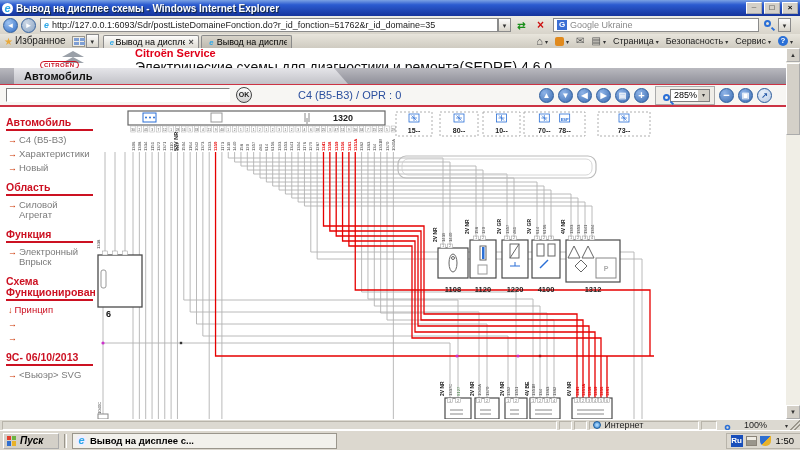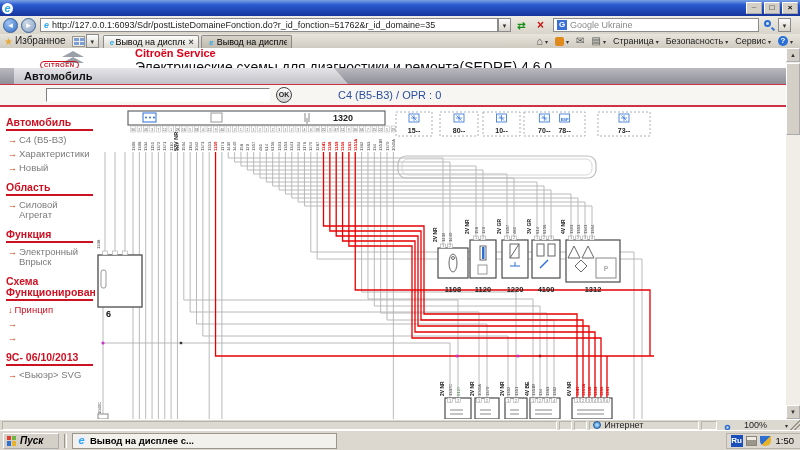--- a/index.html
+++ b/index.html
@@ -96,21 +96,21 @@
   
   .vehbar{position:absolute;left:0;top:68px;width:786px;height:16px;
     background:linear-gradient(180deg,#b9b9bf,#8f8f99);}
   .vehtab{position:absolute;left:14px;top:0;width:334px;height:16px;
     background:linear-gradient(180deg,#e5e5e9,#c2c2c8);
     clip-path:polygon(0 0,calc(100% - 14px) 0,100% 100%,0 100%);
     font-size:11px;font-weight:bold;color:#111;line-height:16px;padding-left:10px;}
 
   
   .toolbar{position:absolute;left:0;top:84px;width:786px;height:23px;background:#f7f6f3;
-    border-top:1px solid #cc3344;border-bottom:2px solid #cc3344;display:flex;align-items:center;padding-left:40px;}
+    border-top:1px solid #cc3344;border-bottom:2px solid #cc3344;display:flex;align-items:center;}
   .schinput{width:224px;height:14px;border:1px solid #7f7f7f;border-right-color:#fff;
     border-bottom-color:#fff;background:#fff;margin-left:6px;}
   .okbtn{width:16px;height:16px;border-radius:50%;border:1.5px solid #444;margin-left:6px;
     font-size:7px;font-weight:bold;text-align:center;line-height:13px;color:#222;
     background:linear-gradient(#fefefe,#cfcfcf);}
   .crumb{margin-left:46px;font-size:11px;color:#2b4f9e;white-space:nowrap;}
   .toolicons{margin-left:auto;display:flex;align-items:center;margin-right:14px;}
   .tcirc{width:15px;height:15px;border-radius:50%;margin-left:4px;
     background:radial-gradient(circle at 35% 30%,#8fb4e8,#3a6cb0);border:1px solid #2c5c9c;
     color:#fff;font-size:8px;line-height:14px;text-align:center;font-weight:bold;}
@@ -183,20 +183,21 @@
   .ico-shield{background:linear-gradient(135deg,#2f6fd0 50%,#e8b22a 50%);border-radius:0 0 5px 5px;}
   .clock{font-size:9.5px;margin-left:5px;margin-right:2px;}
 </style>
 </head>
 <body>
 
 <div id="screen">
 
   <div class="titlebar">
     <span class="ie-e">e</span>
+    <span class="ttl">Вывод на дисплее схемы - Windows Internet Explorer</span>
     <span class="winbtns">
       <span class="winbtn btn-min-glyph"></span>
       <span class="winbtn btn-max-glyph"></span>
       <span class="winbtn btn-close-glyph"></span>
     </span>
   </div>
 
   <div class="addrrow">
     <span class="navcirc nav-back"></span>
     <span class="navcirc nav-fwd"></span>
@@ -284,20 +285,38 @@
   </div>
 
   <div class="vehbar">
     <div class="vehtab">Автомобиль</div>
   </div>
 
   <div class="toolbar">
     <span class="schinput"></span>
     <span class="okbtn">OK</span>
     <span class="crumb">C4 (B5-B3)  /  OPR : 0</span>
+    <span class="toolicons">
+      <span class="tcirc t-up"></span>
+      <span class="tcirc t-down"></span>
+      <span class="tcirc t-left"></span>
+      <span class="tcirc t-right"></span>
+      <span class="tcirc t-print"></span>
+      <span class="tcirc t-plus"></span>
+      <span class="zoompanel">
+        <span class="maglass" style="position:relative;display:inline-block;"></span>
+        <span class="zoomsel">
+          <span>285%</span>
+            <span class="caret"></span>
+        </span>
+      </span>
+      <span class="tcirc t-minus"></span>
+      <span class="tcirc t-fit"></span>
+      <span class="tcirc t-exp"></span>
+    </span>
   </div>
 
   <div class="redline"></div>
   <div class="sidebar" id="sidebar">
       <div class="sb-section">
         <div class="sb-head">Автомобиль</div>
         <div class="sb-item">
           <span class="arr">→</span>
           <span class="t">C4 (B5-B3)</span>
         </div>

